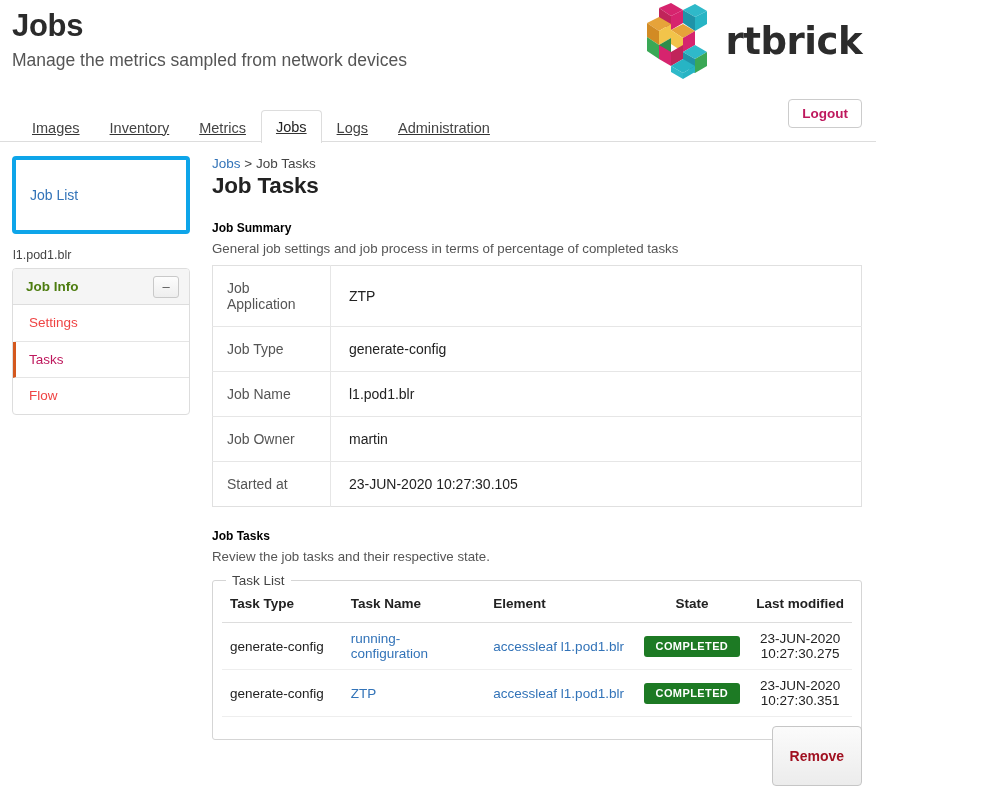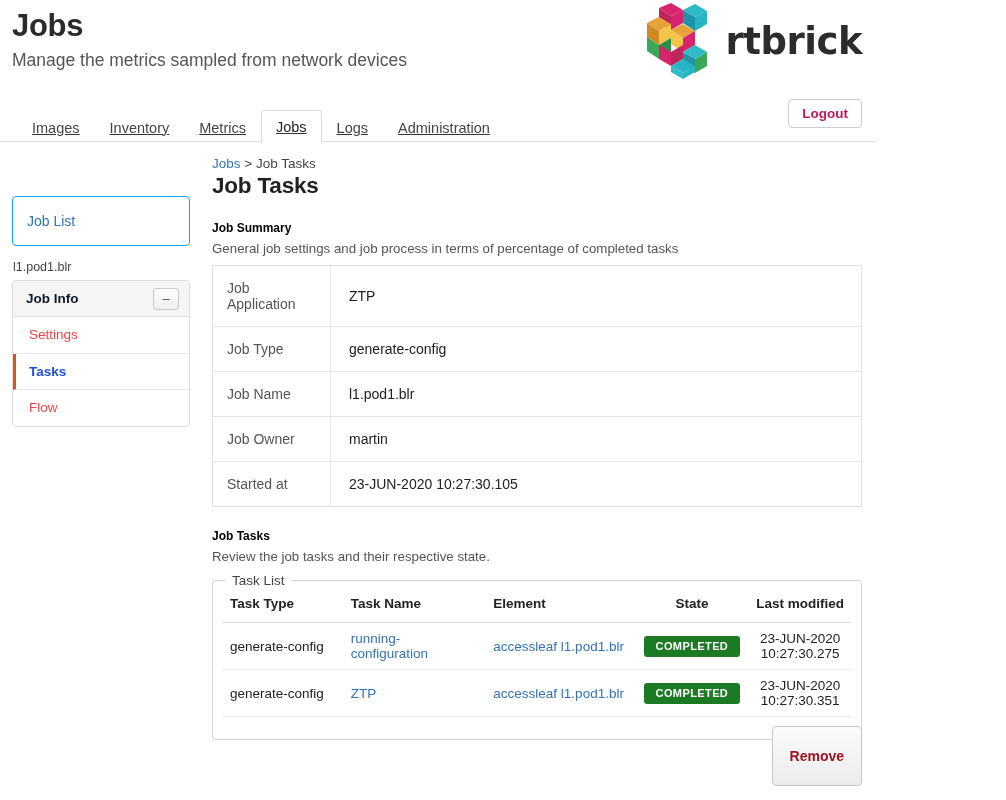--- a/index.html
+++ b/index.html
@@ -118,25 +118,24 @@
   .body {
     display: flex;
     padding: 14px 14px 0 12px;
     align-items: flex-start;
   }
 
   
   .sidebar { width: 178px; flex: 0 0 178px; }
 
   .joblist-box {
-    border: 1px solid #0ea5e9;
+    border: 4px solid #0ea5e9;
     border-radius: 4px;
     background: #ffffff;
-    padding: 15px 14px;
-    margin-top: 40px;
+    padding: 26px 14px;
   }
   .joblist-link {
     color: #3273b8;
     font-size: 14px;
     text-decoration: none;
     cursor: pointer;
   }
 
   .sidebar-caption {
     font-size: 12.5px;
@@ -152,21 +151,21 @@
   }
   .panel-head {
     background: #f5f5f5;
     border-bottom: 1px solid #dddddd;
     padding: 7px 10px 7px 13px;
     display: flex;
     align-items: center;
     justify-content: space-between;
     height: 36px;
   }
-  .panel-title { font-size: 13.5px; font-weight: bold; color: #0f172a; }
+  .panel-title { font-size: 13.5px; font-weight: bold; color: #4d7c0f; }
   .collapse-btn {
     width: 26px; height: 22px;
     border: 1px solid #c9c9c9;
     border-radius: 3px;
     background: linear-gradient(#fdfdfd, #eeeeee);
     color: #555555;
     font-size: 13px;
     line-height: 19px;
     text-align: center;
     cursor: pointer;
@@ -177,22 +176,22 @@
     padding: 9px 13px;
     font-size: 13.5px;
     border-bottom: 1px solid #e5e5e5;
     color: #ef4444;
     cursor: pointer;
     border-left: 3px solid transparent;
     line-height: 1.3;
   }
   .panel-item:last-child { border-bottom: none; }
   .panel-item.active {
-    color: #1d4ed8;
-    font-weight: bold;
+    color: #be185d;
+    font-weight: normal;
     border-left: 3px solid #d4581e;
   }
 
   
   .main { flex: 1; padding-left: 22px; }
 
   .breadcrumb { font-size: 13.5px; color: #444444; margin-bottom: 2px; }
   .breadcrumb a { color: #3273b8; text-decoration: none; cursor: pointer; }
   .breadcrumb .sep { color: #444444; }
 

